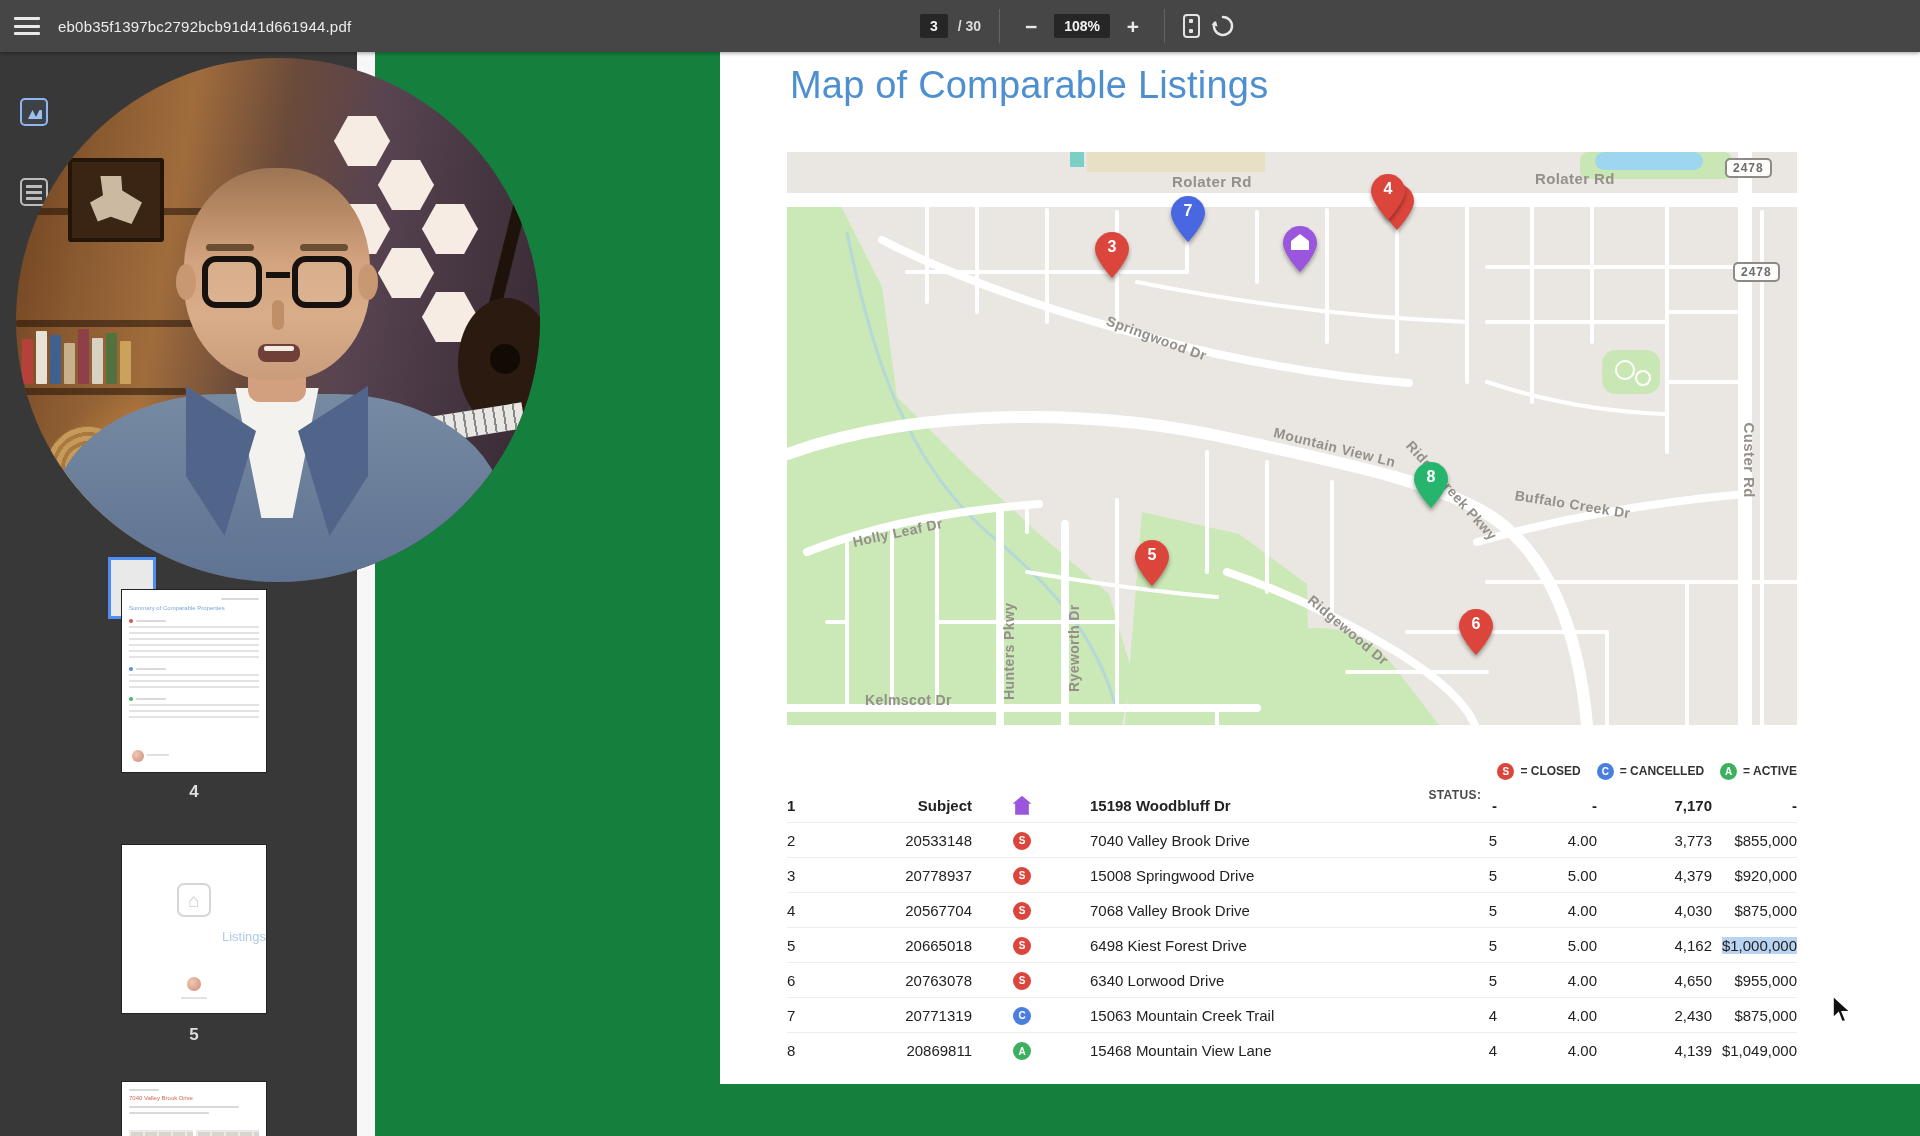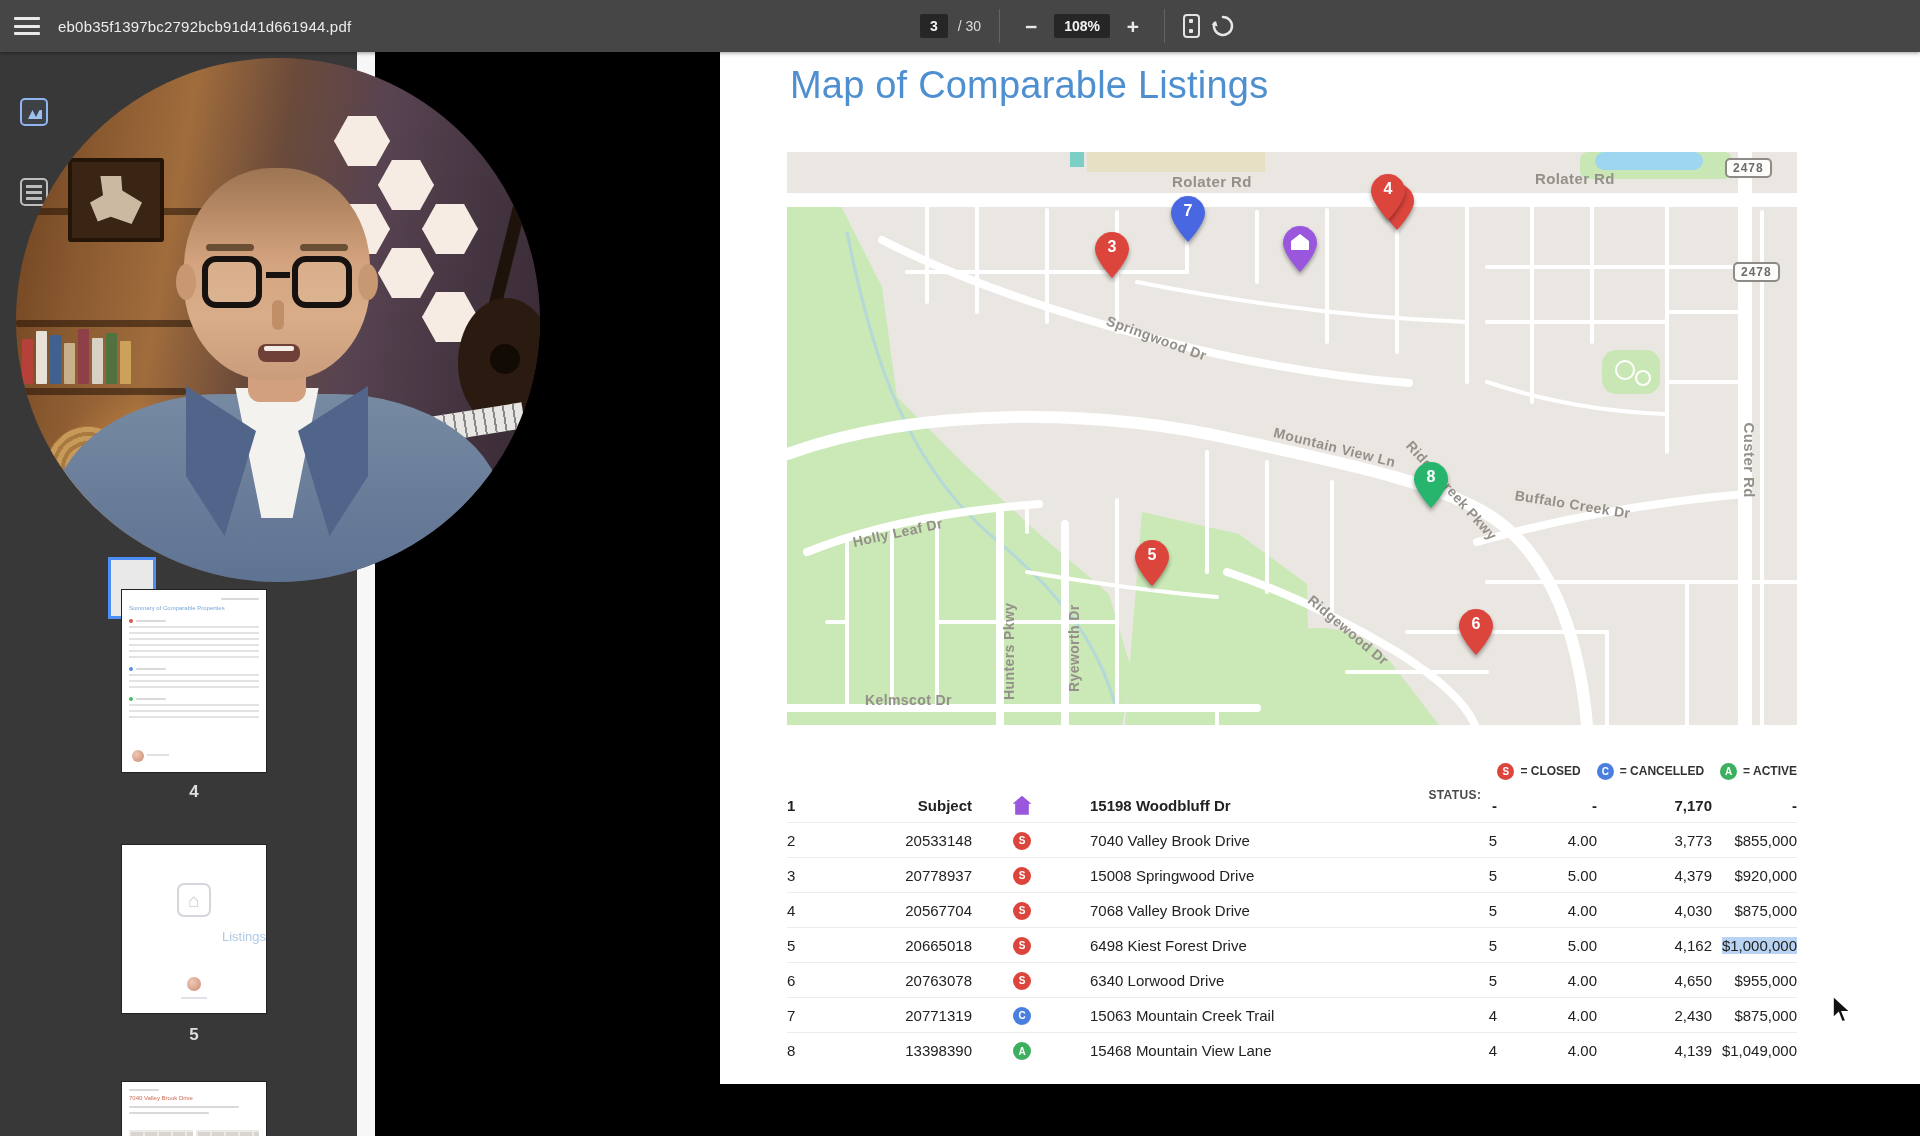--- a/index.html
+++ b/index.html
@@ -1,30 +1,30 @@
 <!DOCTYPE html>
 <html><head>
 <meta charset="utf-8">
 <style>
   html,body{margin:0;padding:0;background:#262626;}
   *{box-sizing:border-box;}
   .stage{position:relative;width:1920px;height:1136px;overflow:hidden;
-         font-family:"Liberation Sans",sans-serif;background:#000000;}
+         font-family:"Liberation Sans",sans-serif;background:#15803d;}
 
   
   .toolbar{position:absolute;left:0;top:0;width:1920px;height:52px;background:#464646;
            z-index:30;display:flex;align-items:center;box-shadow:0 1px 4px rgba(0,0,0,.4);}
   .hamburger{width:26px;height:18px;margin-left:14px;display:flex;flex-direction:column;
              justify-content:space-between;cursor:pointer;}
   .hamburger div{height:3px;background:#e9e9e9;border-radius:1px;}
   .tb-filename{color:#ececec;font-size:15px;margin-left:18px;letter-spacing:.2px;}
   .tb-center{position:absolute;left:920px;top:0;height:52px;display:flex;align-items:center;gap:10px;}
   .tb-box{background:#262626;color:#f3f3f3;font-size:14px;font-weight:bold;border-radius:2px;
           padding:4px 10px;min-width:26px;text-align:center;}
-  .tb-total{color:#dcdcdc;font-size:14px;font-weight:normal;}
+  .tb-total{color:#dcdcdc;font-size:14px;font-weight:bold;}
   .tb-sep{width:1px;height:34px;background:#636363;margin:0 8px;}
   .tb-btn{color:#e9e9e9;font-size:21px;font-weight:bold;width:26px;text-align:center;cursor:pointer;line-height:1;}
   .fit-icon{width:17px;height:24px;border:2px solid #e4e4e4;border-radius:4px;position:relative;cursor:pointer;}
   .fit-icon i{position:absolute;left:50%;width:4px;height:4px;background:#e4e4e4;border-radius:1px;transform:translateX(-50%);}
   .fit-icon i.t{top:3px;} .fit-icon i.b{bottom:3px;}
   .rot-icon{cursor:pointer;display:flex;}
 
   
   .sidebar{position:absolute;left:0;top:52px;width:375px;height:1084px;background:#383838;z-index:2;}
   .side-icon{position:absolute;left:20px;width:28px;height:28px;border-radius:5px;cursor:pointer;}
@@ -477,21 +477,21 @@
             <div class="tcell c1">20771319</div>
             <div class="tcell c2"><span class="status-circle" style="background: rgb(74, 127, 224);">C</span></div>
             <div class="tcell c3">15063 Mountain Creek Trail</div>
             <div class="tcell c4">4</div>
             <div class="tcell c5">4.00</div>
             <div class="tcell c6">2,430</div>
             <div class="tcell c7">$875,000</div>
           </div>
           <div class="trow">
             <div class="tcell c0">8</div>
-            <div class="tcell c1">13398390</div>
+            <div class="tcell c1">20869811</div>
             <div class="tcell c2"><span class="status-circle" style="background: rgb(60, 176, 94);">A</span></div>
             <div class="tcell c3">15468 Mountain View Lane</div>
             <div class="tcell c4">4</div>
             <div class="tcell c5">4.00</div>
             <div class="tcell c6">4,139</div>
             <div class="tcell c7">$1,049,000</div>
           </div>
         </div>
     </div>
   </div>

